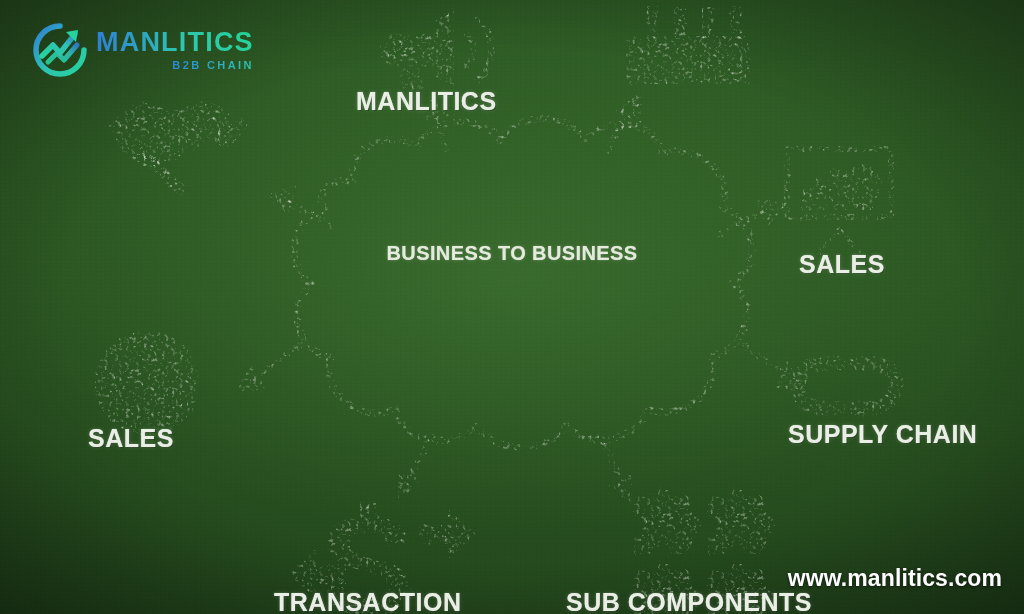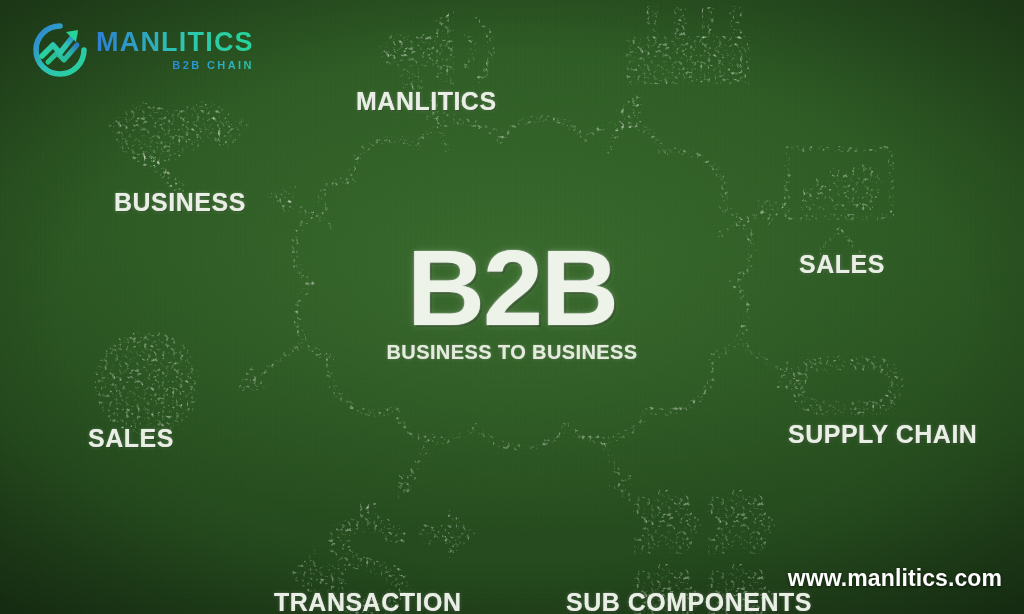--- a/index.html
+++ b/index.html
@@ -362,25 +362,23 @@
       <path d="M33 9 L45 7 L43 19 Z" fill="#27d39a"></path>
       <path d="M15 39 L24 30 L31 37 L44 22" stroke="url(#lg2)" stroke-width="5" fill="none" stroke-linecap="round" stroke-linejoin="round" opacity="0.9"></path>
     </svg>
     <div id="logo-text">
       <span id="logo-name">MANLITICS</span>
       <span id="logo-sub">B2B CHAIN</span>
     </div>
   </div>
 
   <div id="cloud-text">
-    <div id="b2b-title" class="chalk">B2B</div>
     <div id="b2b-sub" class="chalk">BUSINESS TO BUSINESS</div>
   </div>
 
-  <div class="chalk-label lbl-lg" style="left:114px; top:188px;">BUSINESS</div>
 
   <div class="chalk-label lbl-lg" style="left:356px; top:87px;">MANLITICS</div>
 
 
   <div class="chalk-label lbl-lg" style="left:799px; top:250px;">SALES</div>
 
   <div class="chalk-label lbl-lg" style="left:762px; top:420px;margin-left:26px;">SUPPLY CHAIN</div>
 
   <div class="chalk-label lbl-lg" style="left:566px; top:588px;">SUB COMPONENTS</div>
 

